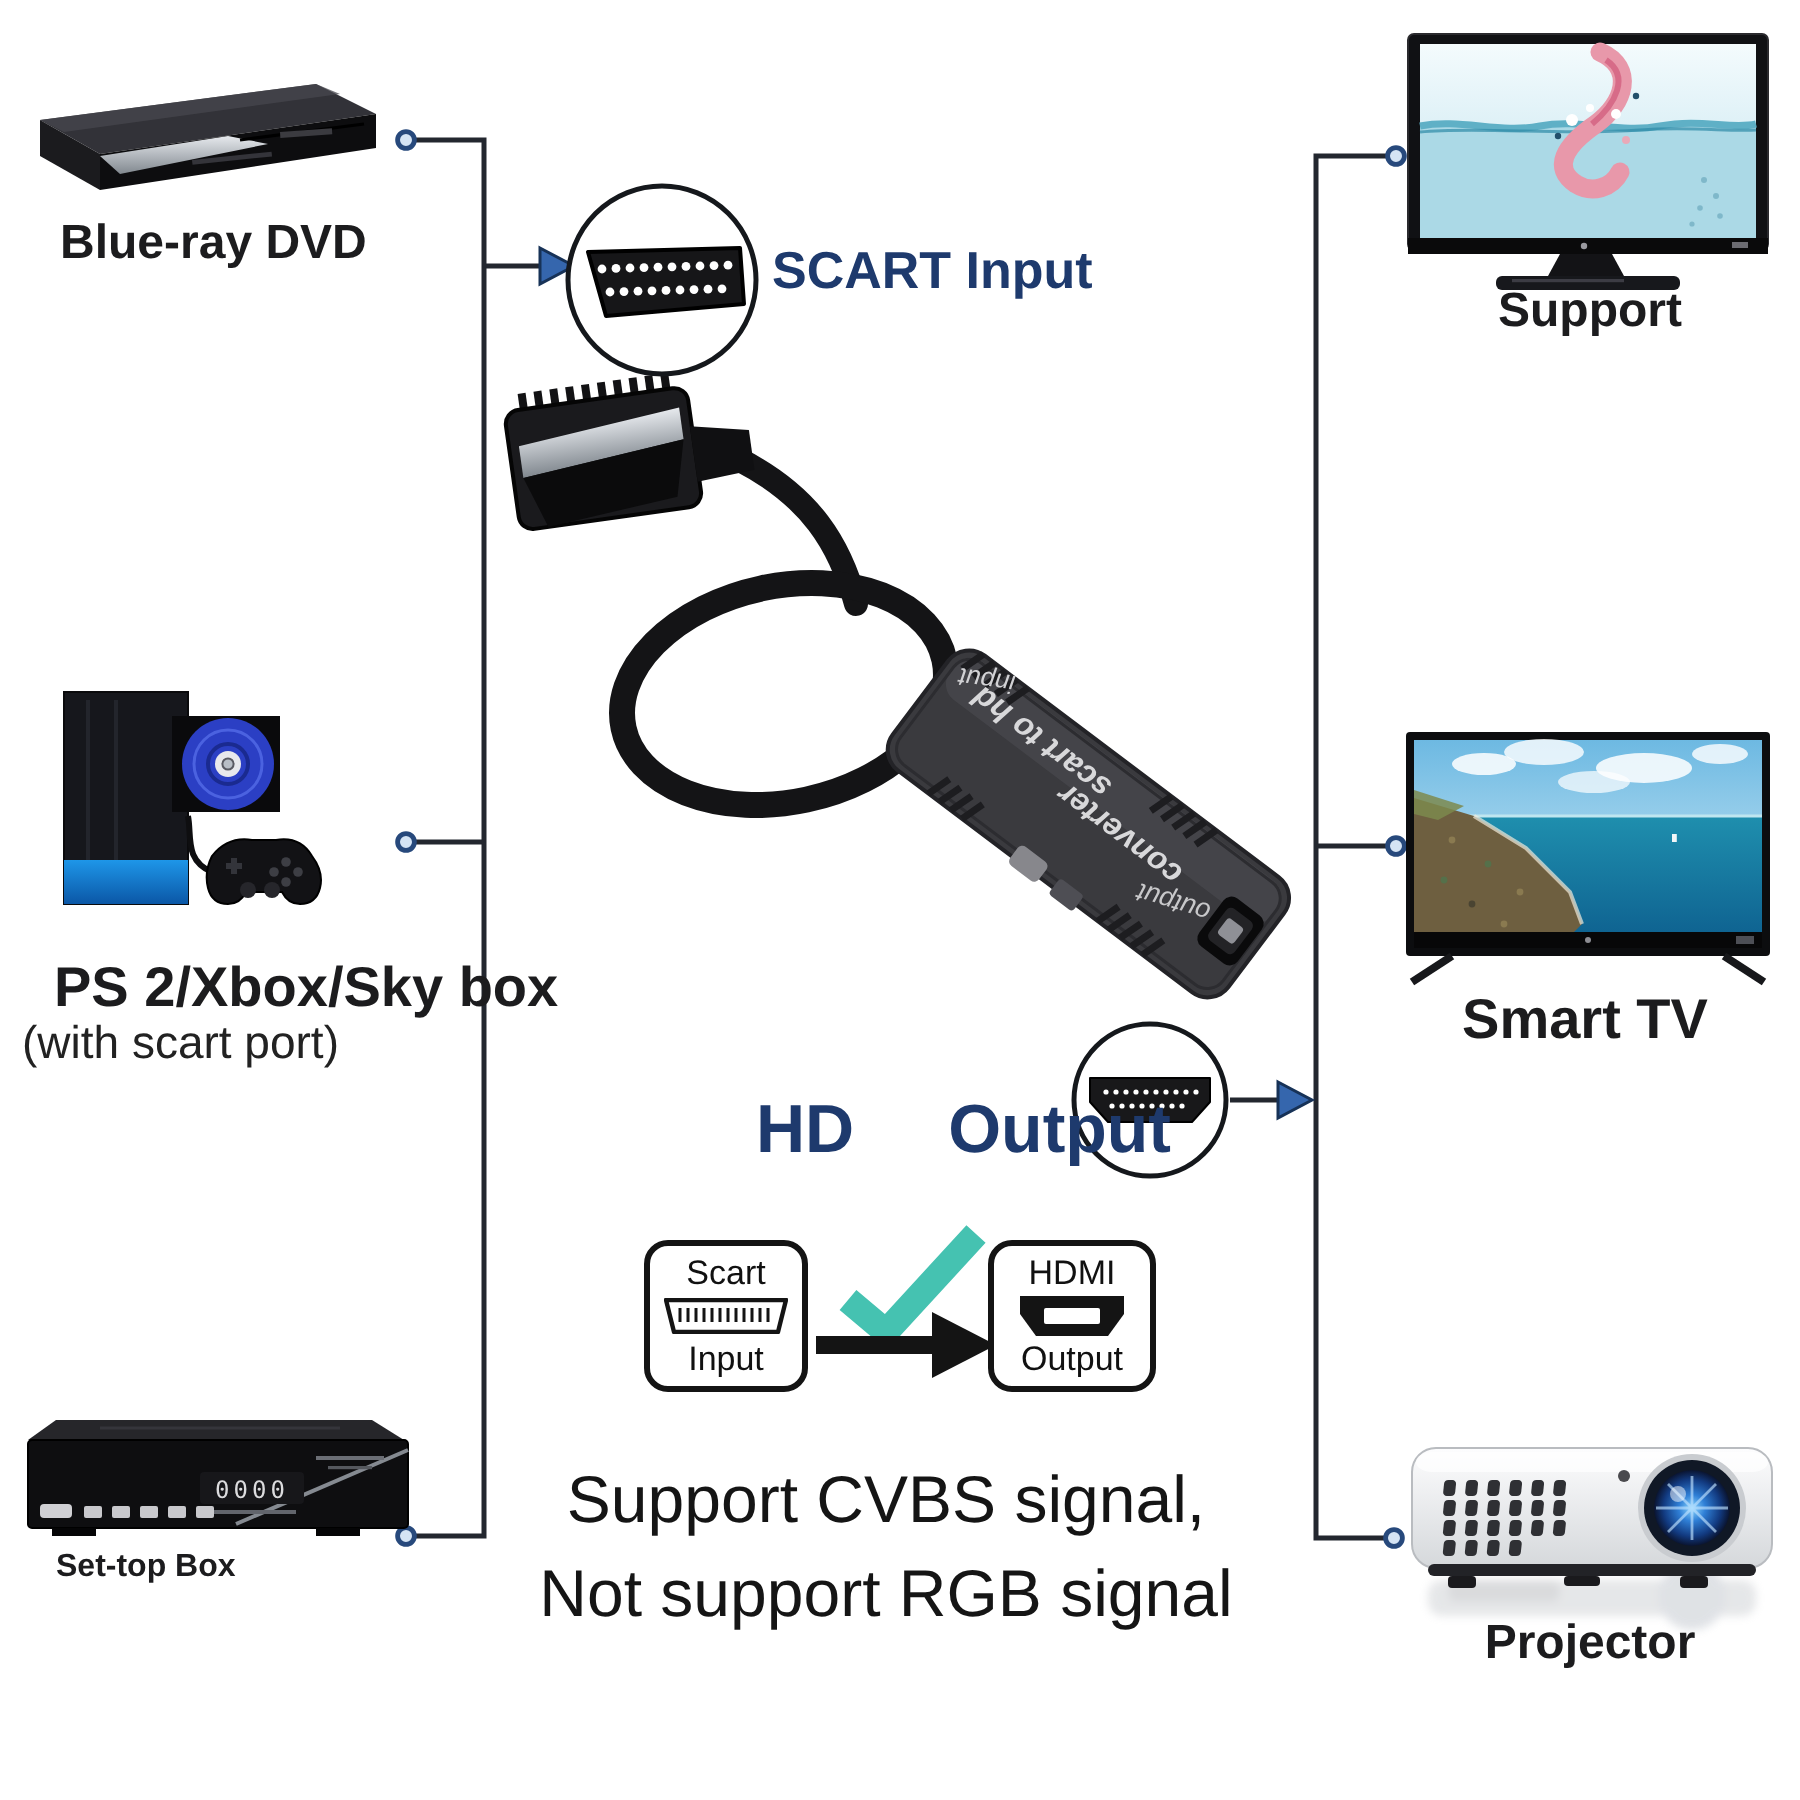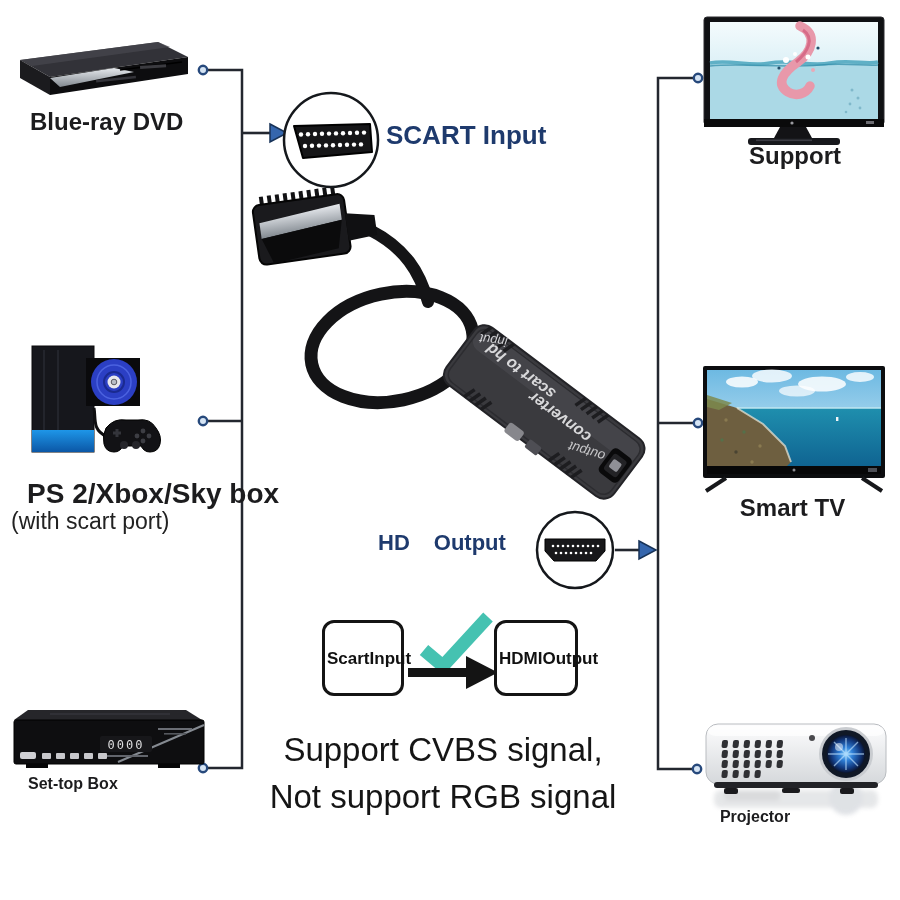--- a/index.html
+++ b/index.html
@@ -5,22 +5,22 @@
   html,body{margin:0;padding:0;background:#fff;}
   .canvas{position:relative;width:900px;height:900px;background:#ffffff;overflow:hidden;
           font-family:"Liberation Sans",sans-serif;}
   .canvas svg.scene{position:absolute;left:0;top:0;}
   .label{position:absolute;white-space:nowrap;color:#1c1c1e;font-weight:600;}
   .label.sub{font-weight:400;color:#222;}
   .navy{color:#1e3a6d;}
   .support{position:absolute;left:238px;width:410px;text-align:center;
            font-size:33px;font-weight:400;color:#151515;}
   .badge{position:absolute;border:3.5px solid #141414;border-radius:12px;background:#fff;
-         display:flex;flex-direction:row;align-items:center;justify-content:space-between;
-         padding:5px 2px;box-sizing:border-box;font-size:17px;font-weight:700;color:#111;}
+         display:flex;flex-direction:column;align-items:center;justify-content:space-between;
+         padding:5px 2px;box-sizing:border-box;font-size:17px;font-weight:400;color:#111;}
   .badge .bt{line-height:1;}
 </style>
 </head>
 <body>
 
 <div class="canvas">
 
 <svg class="scene" width="900" height="900" viewBox="0 0 900 900">
   <defs>
     <linearGradient id="silver" x1="0" y1="0" x2="0" y2="1">
@@ -345,30 +345,30 @@
 
 <div class="label" style="left:30px;top:108px;font-size:24px">Blue-ray DVD</div>
 
 <div class="label navy" style="left:386px;top:120px;font-size:26px">SCART Input</div>
 
 <div class="label" style="left:700px;top:142px;width:190px;text-align:center;font-size:24px">Support</div>
 
 <div class="label" style="left:27px;top:478px;font-size:28px">PS 2/Xbox/Sky box</div>
 <div class="label sub" style="left:11px;top:508px;font-size:23px">(with scart port)</div>
 
-<div class="label" style="left:700px;top:494px;width:185px;text-align:center;font-size:24px">Smart TV</div>
-
-<div class="label navy" style="left:378px;top:530px;display:flex;gap:24px;font-size:22px">
+<div class="label" style="left:700px;top:494px;width:185px;text-align:center;font-size:28px">Smart TV</div>
+
+<div class="label navy" style="left:378px;top:546px;display:flex;gap:47px;font-size:34px">
   <span>HD</span>
   <span>Output</span>
 </div>
 
 <div class="label" style="left:28px;top:775px;font-size:16px">Set-top Box</div>
 
-<div class="label" style="left:660px;top:808px;width:190px;text-align:center;font-size:16px">Projector</div>
+<div class="label" style="left:700px;top:808px;width:190px;text-align:center;font-size:24px">Projector</div>
 
 <div class="support" style="top:778px">Not support RGB signal</div>
 <div class="support" style="top:731px">Support CVBS signal,</div>
 
 <div class="badge" style="left:322px;top:620px;width:82px;height:76px">
   <div class="bt">Scart</div>
   <svg width="62" height="18" viewBox="0 0 62 18">
     <polygon points="1,1 61,1 57,17 5,17" fill="none" stroke="#141414" stroke-width="2.2" stroke-linejoin="round"></polygon>
     <path d="M8 5 V12 M12 5 V12 M16 5 V12 M20 5 V12 M24 5 V12 M28 5 V12 M32 5 V12 M36 5 V12 M40 5 V12 M44 5 V12 M48 5 V12 M52 5 V12" stroke="#141414" stroke-width="1.5"></path>
   </svg>

